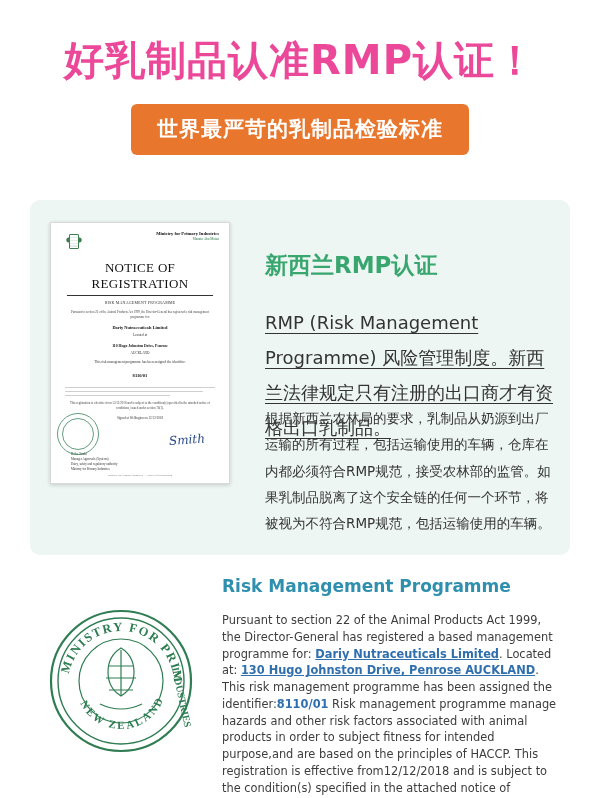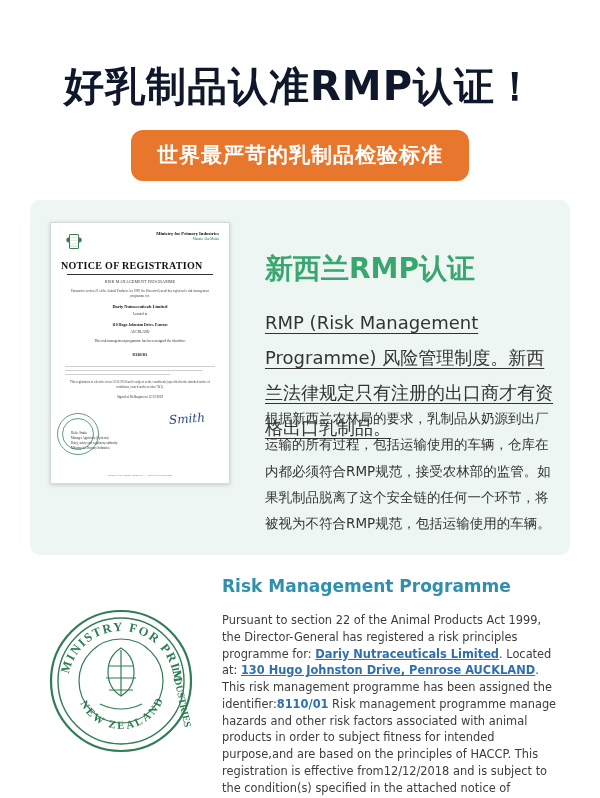--- a/index.html
+++ b/index.html
@@ -18,38 +18,37 @@
   }
 
   
   .headline-wrap {
     padding-top: 38px;
     text-align: center;
   }
   .headline {
     font-size: 40px;
     font-weight: bold;
-    color: #0f172a;
+    color: #ec4899;
     letter-spacing: 1px;
     line-height: 1.1;
     font-family: "DejaVu Sans", sans-serif;
-    margin-top: 26px;
   }
   .subhead-wrap {
     margin-top: 22px;
     display: flex;
     justify-content: center;
   }
   .subhead {
     background: #e8762c;
     color: #ffffff;
     font-size: 21px;
     font-weight: bold;
     padding: 11px 26px 12px 26px;
-    border-radius: 12px;
+    border-radius: 6px;
     letter-spacing: 1px;
     font-family: "DejaVu Sans", sans-serif;
   }
 
   
   .panel {
     position: absolute;
     left: 30px;
     top: 200px;
     width: 540px;
@@ -90,22 +89,22 @@
       linear-gradient(#ffffff,#ffffff);
     position: relative;
   }
   .cert-crest::after {
     content: "";
     position: absolute; left: 50%; top: 3px; transform: translateX(-50%);
     width: 8px; height: 13px; border: 0.8px solid #3f7d52; border-radius: 1px;
     background: repeating-linear-gradient(#ffffff 0 1.5px, #e2efe6 1.5px 3px);
   }
   .cert-title {
-    margin-top: 9px;
-    font-size: 10px; font-weight: bold; letter-spacing: 0.3px; color:#111;
+    text-align: center; margin-top: 9px;
+    font-size: 13px; font-weight: normal; letter-spacing: 0.3px; color:#111;
   }
   .cert-rule { height: 1px; background: #333; margin: 3px 6px 4px 6px; }
   .cert-sub {
     text-align:center; font-size: 4px; color:#333; letter-spacing: .2px;
   }
   .cert-p {
     font-size: 3.1px; color:#444; text-align:center; line-height:1.5;
     margin-top: 5px; padding: 0 6px;
   }
   .cert-strong {
@@ -139,21 +138,21 @@
     border: .8px solid #2f7d52;
   }
   .cert-foot {
     position:absolute; left:10px; right:10px; bottom:6px;
     font-size:2.8px; color:#777; text-align:center;
   }
 
   
   .rmp-title {
     position: absolute; left: 265px; top: 250px;
-    font-size: 28px; font-weight: bold; color: #3aa66f;
+    font-size: 23px; font-weight: bold; color: #3aa66f;
     font-family: "DejaVu Sans", sans-serif;
   }
   .rmp-p1 {
     position: absolute; left: 265px; top: 305px; width: 290px;
     font-size: 18px; line-height: 1.95; color: #333;
     text-decoration: underline; text-underline-offset: 4px;
     font-family: "DejaVu Sans", sans-serif;
   }
   .rmp-p2 {
     position: absolute; left: 265px; top: 405px; width: 292px;
@@ -256,19 +255,19 @@
         <path d="M73 42 v46"></path>
         <path d="M60 58 h26 M58 70 h30 M61 82 h24"></path>
         <path d="M52 96 q21 10 42 0"></path>
       </g>
     </svg>
   </div>
 
   <div class="risk-title">Risk Management Programme</div>
   <div class="risk-body">
     <span>Pursuant to section 22 of the Animal Products Act 1999, the</span>
-    <span>Director-General has registered a risk principles programme for:</span>
+    <span>Director-General has registered a based management programme for:</span>
     <span class="lk">Dariy Nutraceuticals Limited</span><span>. Located at: </span><span class="lk">130 Hugo Johnston Drive, Penrose AUCKLAND</span><span>. This risk management programme has been assigned the identifier:</span><span class="bd">8110/01</span>
     <span>Risk management programme manage hazards and other risk factors associated with animal products in order to subject fitness for intended purpose,and are based on the principles of HACCP.</span>
     <span>This registration is effective from12/12/2018 and is subject to the condition(s) specified in the attached notice of conditions, issued under section 76(1).</span>
   </div>
 
 </div>
 
 </body></html>

